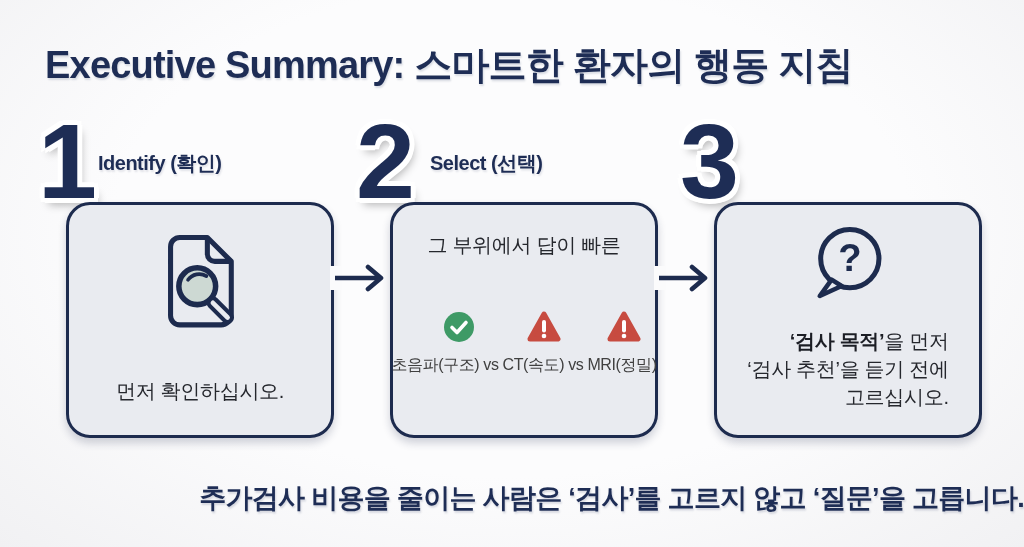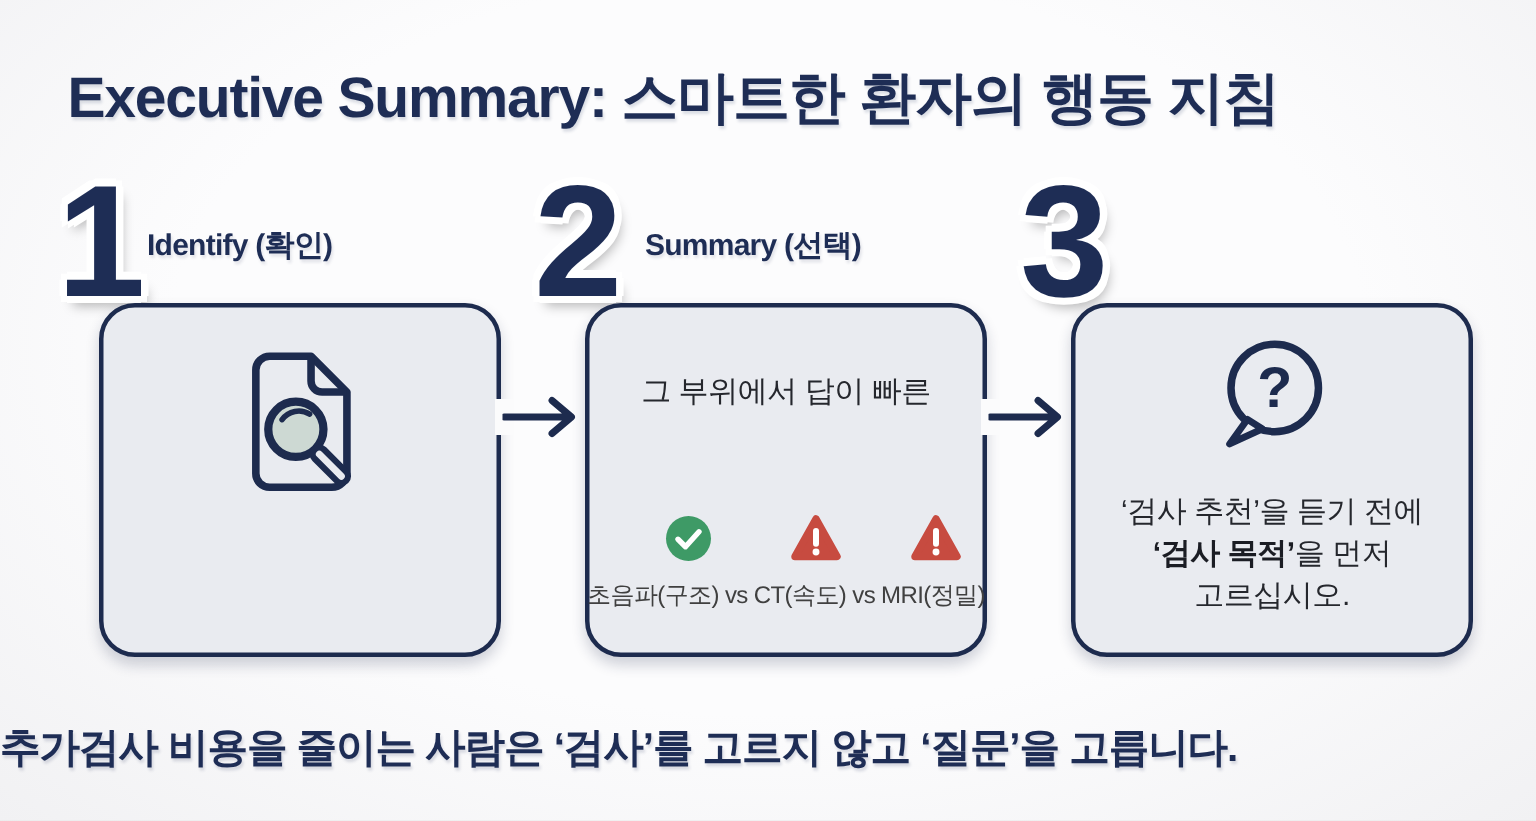--- a/index.html
+++ b/index.html
@@ -45,21 +45,21 @@
     background:#e9ebf0;
     border:3px solid #1d2b4e;
     border-radius:24px;
     box-shadow:0 5px 9px rgba(25,35,70,.20);
     display:flex;flex-direction:column;align-items:center;
   }
   .card1{left:66px;justify-content:space-between;padding:24px 10px 30px;}
   .card2{left:390px;padding:26px 8px 0;}
   .card3{left:714px;padding:16px 10px 0;}
   .body-text{
-    margin:16px;text-align:center;
+    margin:0;text-align:right;
     font-size:20px;line-height:1.4;color:#25272d;font-weight:500;
     letter-spacing:-0.3px;
   }
   .body-text .line{display:block;white-space:nowrap;}
   .body-text b{font-weight:800;color:#1b1d24;}
   .icons-row{position:relative;width:100%;height:32px;margin-top:52px;}
   .icons-row svg{position:absolute;top:0;}
   .icon-check{left:42px;}
   .icon-warn1{left:126px;}
   .icon-warn2{left:206px;}
@@ -69,50 +69,51 @@
   }
   .card3 .body-text{margin-top:18px;}
   .arrow{position:absolute;top:264px;}
   .arrow1{left:335px;}
   .arrow2{left:659px;}
   .arrow-gap{position:absolute;top:266px;width:12px;height:24px;background:#fbfbfc;}
   .gap1{left:330px;}
   .gap2{left:654px;}
   .footer{
     position:absolute;left:0;top:480px;width:1024px;
-    text-align:left;
+    text-align:right;
     font-size:27px;font-weight:800;color:#1e2d55;
     letter-spacing:-0.7px;white-space:nowrap;
     text-shadow:1px 2px 2px rgba(30,45,85,.16);
   }
 </style>
 </head>
 <body>
 
 <div class="stage">
 
   <div class="title">Executive Summary: 스마트한 환자의 행동 지침</div>
 
   <div class="num num1">1</div>
   <div class="num num2">2</div>
   <div class="num num3">3</div>
 
   <div class="heading h1">Identify (확인)</div>
-  <div class="heading h2">Summary (선택)</div>
+  <div class="heading h2">Select (선택)</div>
 
   <div class="card card1">
     <svg width="92" height="108" viewBox="0 0 100 115">
       <path d="M28 8 H58 L84 34 V92 a11 11 0 0 1 -11 11 H28 a10 10 0 0 1 -10 -10 V18 a10 10 0 0 1 10 -10 Z" fill="none" stroke="#1d2b4e" stroke-width="5.5" stroke-linejoin="round"></path>
       <path d="M58 8 V26 a8 8 0 0 0 8 8 H84" fill="none" stroke="#1d2b4e" stroke-width="5.5" stroke-linejoin="round"></path>
       <circle cx="47" cy="61" r="20" fill="#cdd9d3" stroke="#1d2b4e" stroke-width="6"></circle>
       <path d="M37 54 a15 15 0 0 1 20 -4" fill="none" stroke="#1d2b4e" stroke-width="4" stroke-linecap="round"></path>
       <line x1="64" y1="79" x2="80" y2="95" stroke="#1d2b4e" stroke-width="14" stroke-linecap="round"></line>
       <line x1="64" y1="79" x2="80" y2="95" stroke="#e9ebf0" stroke-width="5" stroke-linecap="round"></line>
     </svg>
     <p class="body-text">
+      <span class="line">먼저 확인하십시오.</span>
     </p>
   </div>
 
   <div class="card card2">
     <p class="body-text">
       <span class="line">그 부위에서 답이 빠른</span>
     </p>
     <div class="icons-row">
       <svg class="icon-check" width="32" height="32" viewBox="0 0 32 32">
         <circle cx="16" cy="16" r="15" fill="#3e9a66"></circle>
@@ -132,22 +133,22 @@
     <div class="caption">초음파(구조) vs CT(속도) vs MRI(정밀)</div>
   </div>
 
   <div class="card card3">
     <svg width="82" height="88" viewBox="0 0 90 94">
       <circle cx="47" cy="40" r="32" fill="none" stroke="#1d2b4e" stroke-width="5.5"></circle>
       <path d="M27 63 L14 81 L38 70 Z" fill="#e9ebf0" stroke="#1d2b4e" stroke-width="5" stroke-linejoin="round" stroke-linecap="round"></path>
       <text x="47" y="54" text-anchor="middle" font-size="42" font-weight="bold" font-family="Liberation Sans, DejaVu Sans, sans-serif" fill="#1d2b4e">?</text>
     </svg>
     <p class="body-text">
+      <span class="line"><b>‘검사 목적’</b><span>을 먼저</span></span>
       <span class="line">‘검사 추천’을 듣기 전에</span>
-      <span class="line"><b>‘검사 목적’</b><span>을 먼저</span></span>
       <span class="line">고르십시오.</span>
     </p>
   </div>
 
   <div class="arrow-gap gap1"></div>
   <div class="arrow-gap gap2"></div>
   <svg class="arrow arrow1" width="54" height="28" viewBox="0 0 54 28">
     <path d="M1 14 H45 M33 3 L46 14 L33 25" fill="none" stroke="#1d2b4e" stroke-width="4.6" stroke-linecap="round" stroke-linejoin="round"></path>
   </svg>
   <svg class="arrow arrow2" width="54" height="28" viewBox="0 0 54 28">

